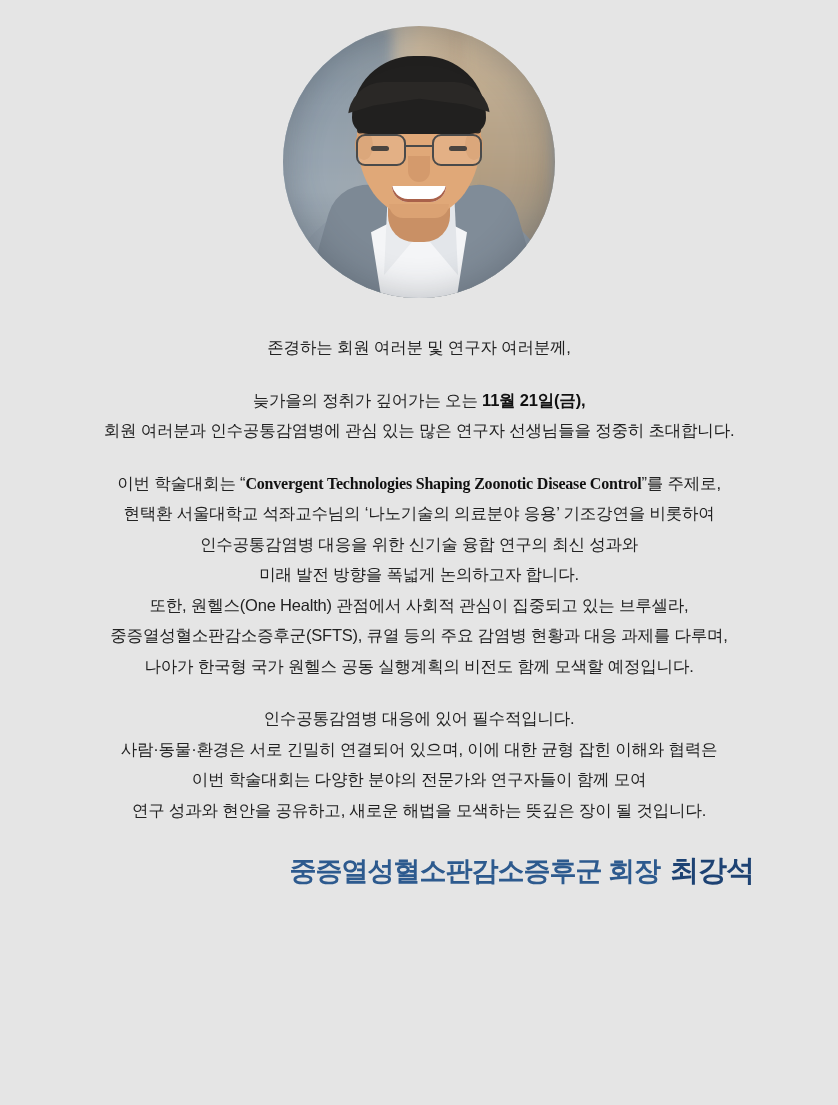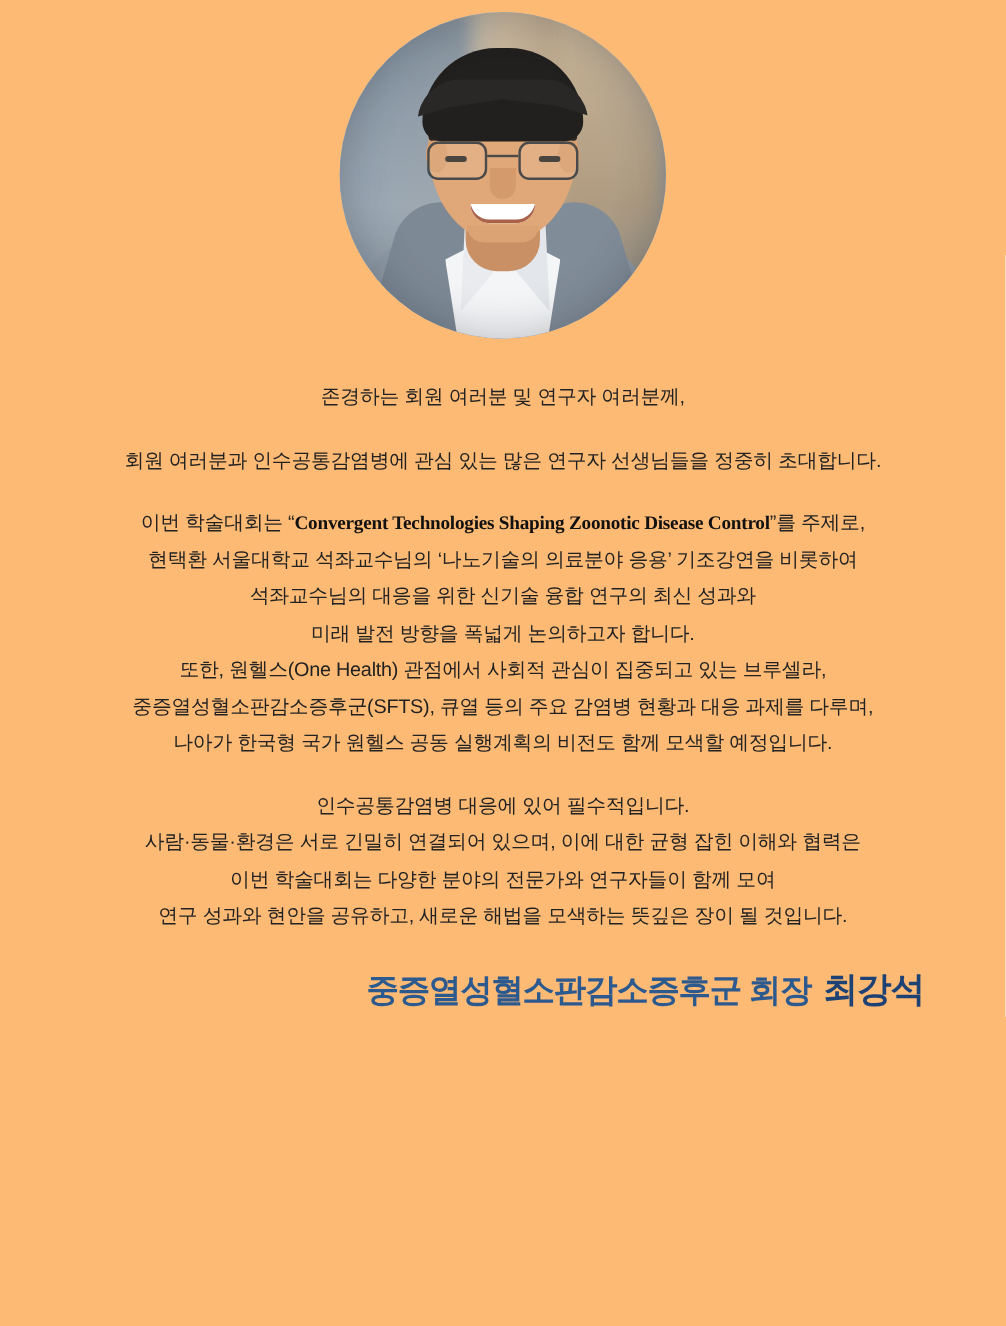--- a/index.html
+++ b/index.html
@@ -12,22 +12,22 @@
     width: 838px;
     height: 1105px;
     font-family: "Liberation Sans", sans-serif;
     color: #1a1a1a;
     overflow: hidden;
   }
   .page {
     position: relative;
     width: 838px;
     height: 1105px;
-    padding: 0;
-    background: #fdba74;
+    padding: 16px;
+    background: #e5e5e5;
   }
 
   
   .portrait-wrap {
     display: flex;
     justify-content: center;
     padding-top: 10px;
   }
   .portrait {
     position: relative;
@@ -321,27 +321,28 @@
     </div>
   </div>
 
   <div class="letter">
 
     <p class="para">
       <span class="line">존경하는 회원 여러분 및 연구자 여러분께,</span>
     </p>
 
     <p class="para">
+      <span class="line"><span>늦가을의 정취가 깊어가는 오는 </span><span class="strong">11월 21일(금),</span></span>
       <span class="line">회원 여러분과 인수공통감염병에 관심 있는 많은 연구자 선생님들을 정중히 초대합니다.</span>
     </p>
 
     <p class="para">
       <span class="line"><span>이번 학술대회는 “</span><span class="serif strong">Convergent Technologies Shaping Zoonotic Disease Control</span><span>”를 주제로,</span></span>
       <span class="line">현택환 서울대학교 석좌교수님의 ‘나노기술의 의료분야 응용’ 기조강연을 비롯하여</span>
-      <span class="line">석좌교수님의 대응을 위한 신기술 융합 연구의 최신 성과와</span>
+      <span class="line">인수공통감염병 대응을 위한 신기술 융합 연구의 최신 성과와</span>
       <span class="line">미래 발전 방향을 폭넓게 논의하고자 합니다.</span>
       <span class="line">또한, 원헬스(One Health) 관점에서 사회적 관심이 집중되고 있는 브루셀라,</span>
       <span class="line">중증열성혈소판감소증후군(SFTS), 큐열 등의 주요 감염병 현황과 대응 과제를 다루며,</span>
       <span class="line">나아가 한국형 국가 원헬스 공동 실행계획의 비전도 함께 모색할 예정입니다.</span>
     </p>
 
     <p class="para">
       <span class="line">인수공통감염병 대응에 있어 필수적입니다.</span>
       <span class="line">사람·동물·환경은 서로 긴밀히 연결되어 있으며, 이에 대한 균형 잡힌 이해와 협력은</span>
       <span class="line">이번 학술대회는 다양한 분야의 전문가와 연구자들이 함께 모여</span>

